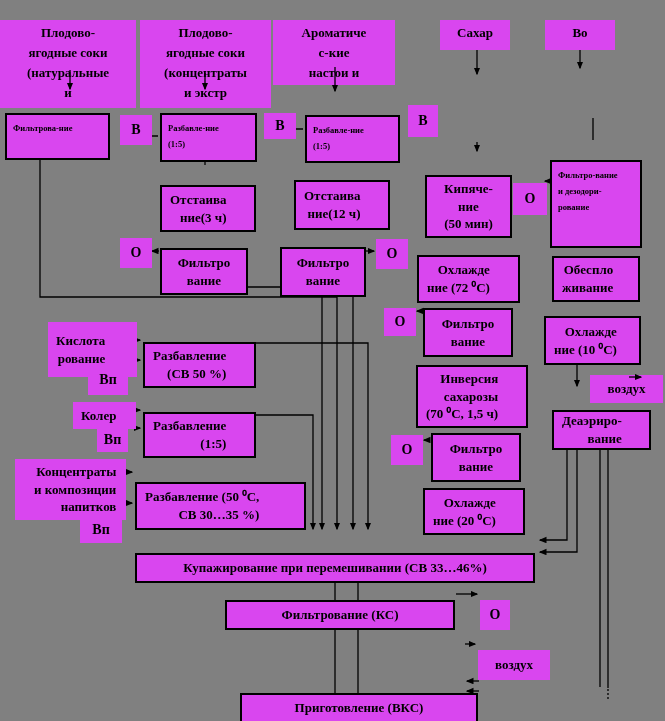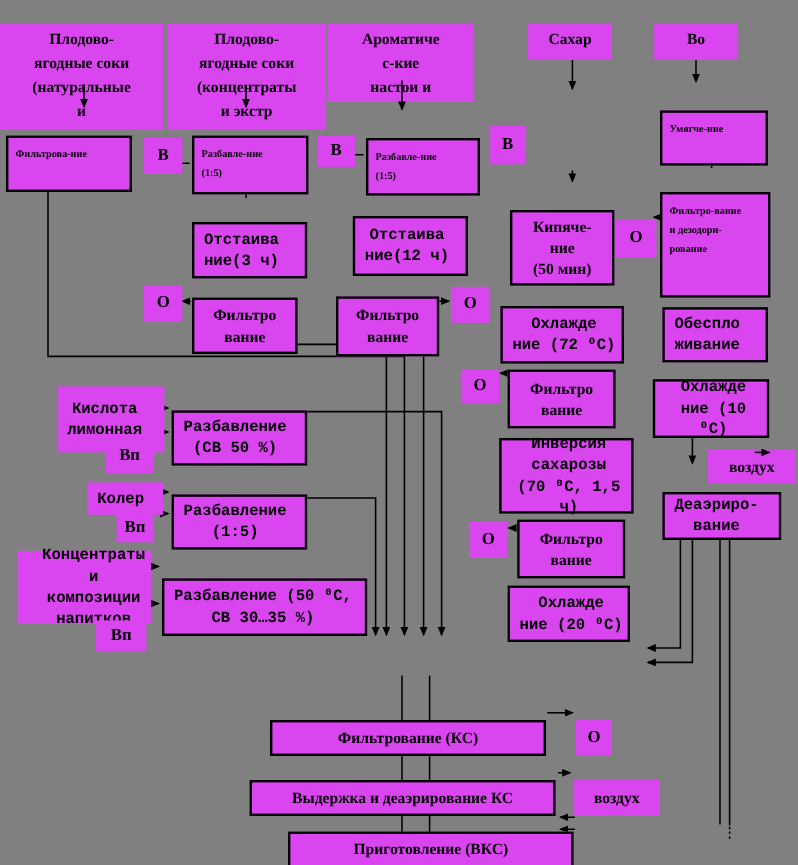--- a/index.html
+++ b/index.html
@@ -4,21 +4,21 @@
 <style>
   html,body{margin:0;padding:0;}
   #canvas{position:relative;width:665px;height:721px;background:#808080;overflow:hidden;
           font-family:"Liberation Serif",serif;font-weight:bold;color:#000;}
   svg.layer{position:absolute;left:0;top:0;z-index:1;}
   svg.over{z-index:3;}
   .box{position:absolute;background:#d946ef;box-sizing:border-box;white-space:pre-line;z-index:2;
        display:flex;flex-direction:column;justify-content:center;align-items:center;text-align:center;margin-top:20px;}
   .bordered{border:2px solid #000;}
   .big{font-size:13px;line-height:1.35;}
-  .tl{align-items:flex-start;text-align:center;padding-left:8px;padding-right:4px;font-family:Liberation Mono, monospace;}
+  .tl{align-items:flex-start;text-align:right;padding-left:8px;padding-right:4px;}
   .small{font-size:8.5px;line-height:1.9;align-items:flex-start;text-align:left;
          justify-content:flex-start;padding:5px 6px 0 6px;}
   .lbl{font-size:14px;}
   .hdr{font-size:13px;line-height:1.55;justify-content:flex-start;padding-top:3px;}
   path,line{stroke:#000;stroke-width:1.3;fill:none;}
 </style>
 </head>
 <body>
 
 <div id="canvas">
@@ -125,52 +125,51 @@
 вание</div>
   <div class="box big tl bordered" style="left:416px;top:345px;width:112px;height:63px;">Инверсия
 сахарозы
 (70 ⁰С, 1,5 ч)</div>
   <div class="box lbl" style="left:391px;top:415px;width:32px;height:30px;">О</div>
   <div class="box big bordered" style="left:431px;top:413px;width:90px;height:49px;">Фильтро
 вание</div>
   <div class="box big tl bordered" style="left:423px;top:468px;width:102px;height:47px;">Охлажде
 ние (20 ⁰С)</div>
 
-  <div class="box small bordered" style="left:550px;top:72px;width:90px;height:46px;">Умягче-ние</div>
   <div class="box lbl" style="left:513px;top:163px;width:34px;height:32px;">О</div>
   <div class="box small bordered" style="left:550px;top:140px;width:92px;height:88px;">Фильтро-вание
 и дезодори-
 рование</div>
   <div class="box big tl bordered" style="left:552px;top:236px;width:88px;height:46px;">Обеспло
 живание</div>
   <div class="box big tl bordered" style="left:544px;top:296px;width:97px;height:49px;">Охлажде
 ние (10 ⁰С)</div>
   <div class="box big" style="left:590px;top:355px;width:73px;height:28px;">воздух</div>
   <div class="box big tl bordered" style="left:552px;top:390px;width:99px;height:40px;">Деаэриро-
 вание</div>
 
   <div class="box big tl" style="left:48px;top:302px;width:89px;height:55px;">Кислота
-лимонная</div>
+рование</div>
   <div class="box lbl" style="left:88px;top:345px;width:40px;height:30px;">Вп</div>
   <div class="box big tl bordered" style="left:143px;top:322px;width:113px;height:46px;">Разбавление
 (СВ 50 %)</div>
   <div class="box big tl" style="left:73px;top:382px;width:63px;height:27px;">Колер</div>
   <div class="box lbl" style="left:97px;top:407px;width:31px;height:25px;">Вп</div>
   <div class="box big tl bordered" style="left:143px;top:392px;width:113px;height:46px;">Разбавление
 (1:5)</div>
   <div class="box big tl" style="left:15px;top:439px;width:111px;height:61px;padding-left:19px;">Концентраты
 и композиции
 напитков</div>
   <div class="box lbl" style="left:80px;top:497px;width:42px;height:26px;">Вп</div>
   <div class="box big tl bordered" style="left:135px;top:462px;width:171px;height:48px;">Разбавление (50 ⁰С,
 СВ 30…35 %)</div>
 
+  <div class="box big bordered" style="left:135px;top:533px;width:400px;height:30px;">Купажирование при перемешивании (СВ 33…46%)</div>
   <div class="box big bordered" style="left:225px;top:580px;width:230px;height:30px;">Фильтрование (КС)</div>
   <div class="box lbl" style="left:480px;top:580px;width:30px;height:30px;">О</div>
-  <div class="box big bordered" style="left:208px;top:630px;width:255px;height:30px;">Выдержка и деаэрирование КС</div>
   <div class="box big" style="left:478px;top:630px;width:72px;height:30px;">воздух</div>
   <div class="box big bordered" style="left:240px;top:673px;width:238px;height:30px;">Приготовление (ВКС)</div>
 
   <svg class="layer over" width="665" height="721">
     <path d="M70 70 L70 89" marker-end="url(#ah)"></path>
     <path d="M205 73 L205 89" marker-end="url(#ah)"></path>
     <path d="M335 67 L335 91" marker-end="url(#ah)"></path>
     <path d="M551 181 L545 181" marker-end="url(#ah)"></path>
     <path d="M629 377 L641 377" marker-end="url(#ah)"></path>
   </svg>

